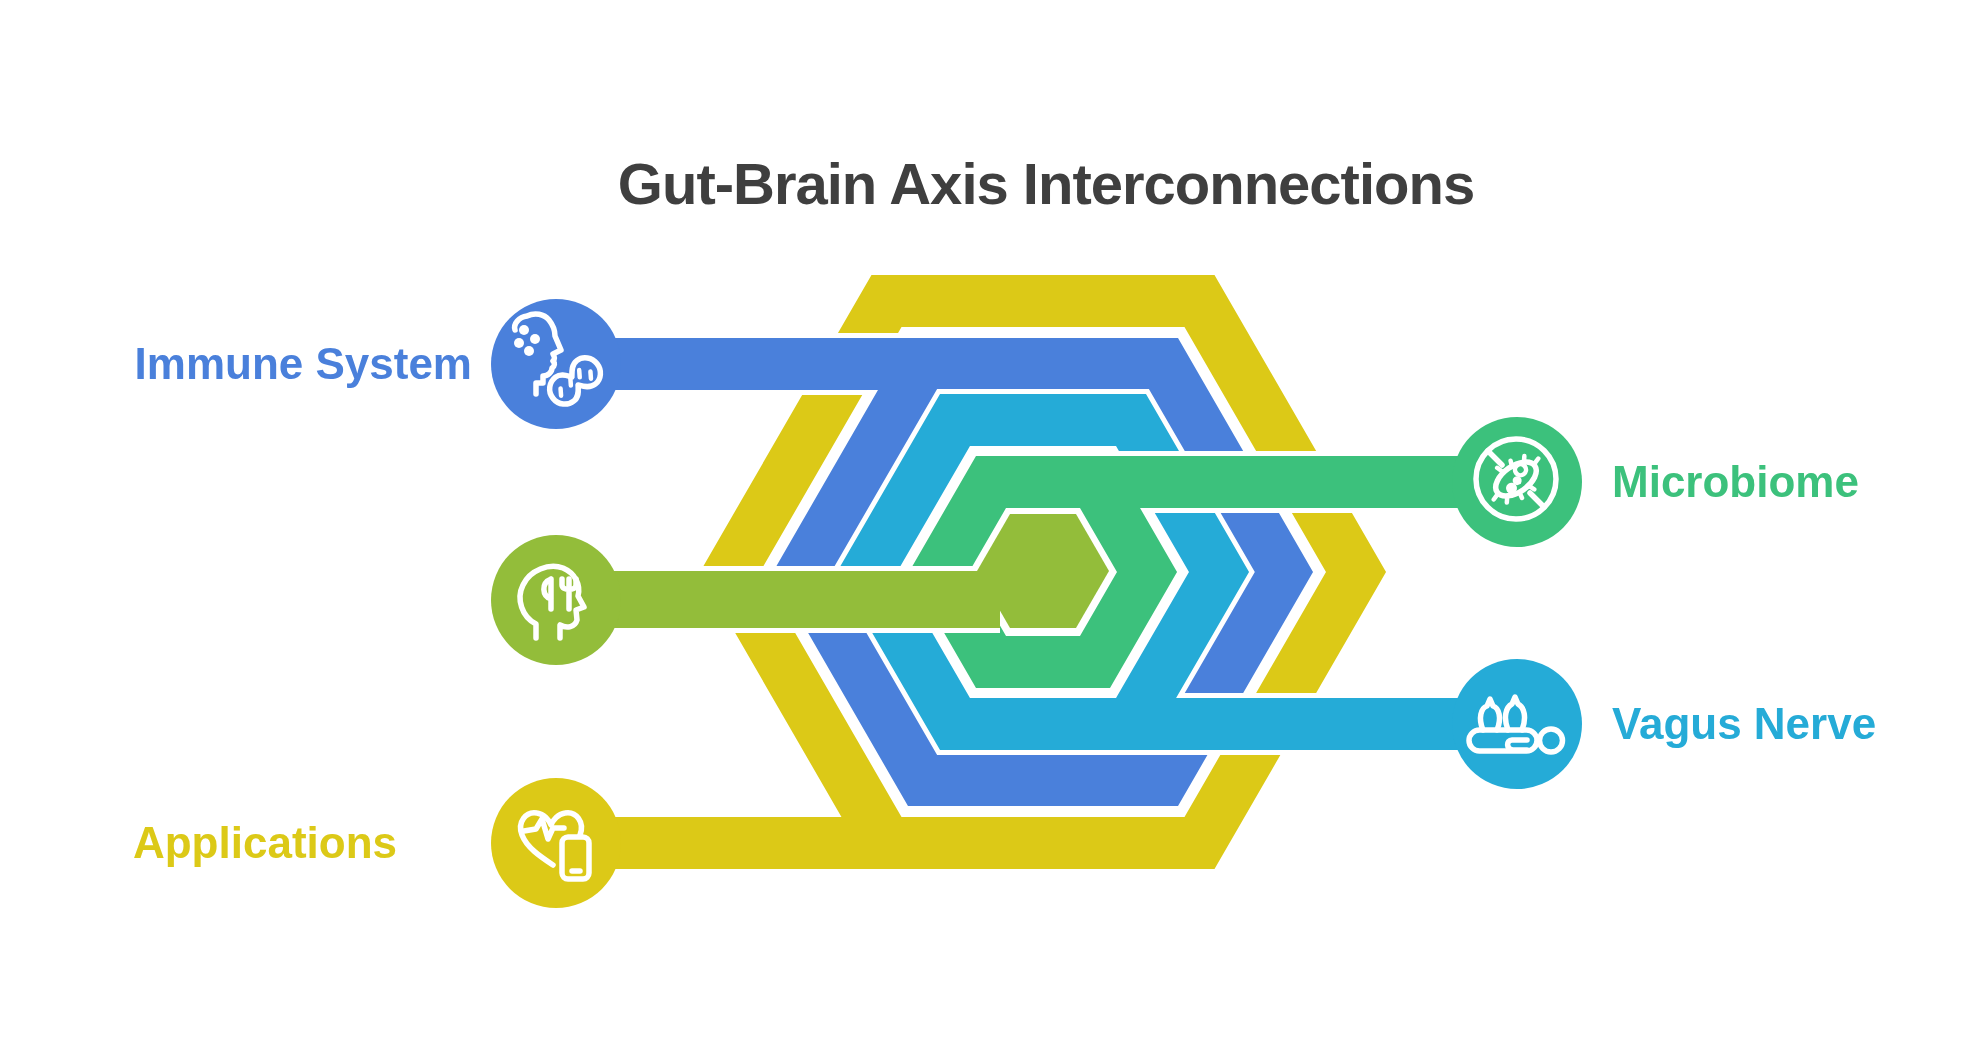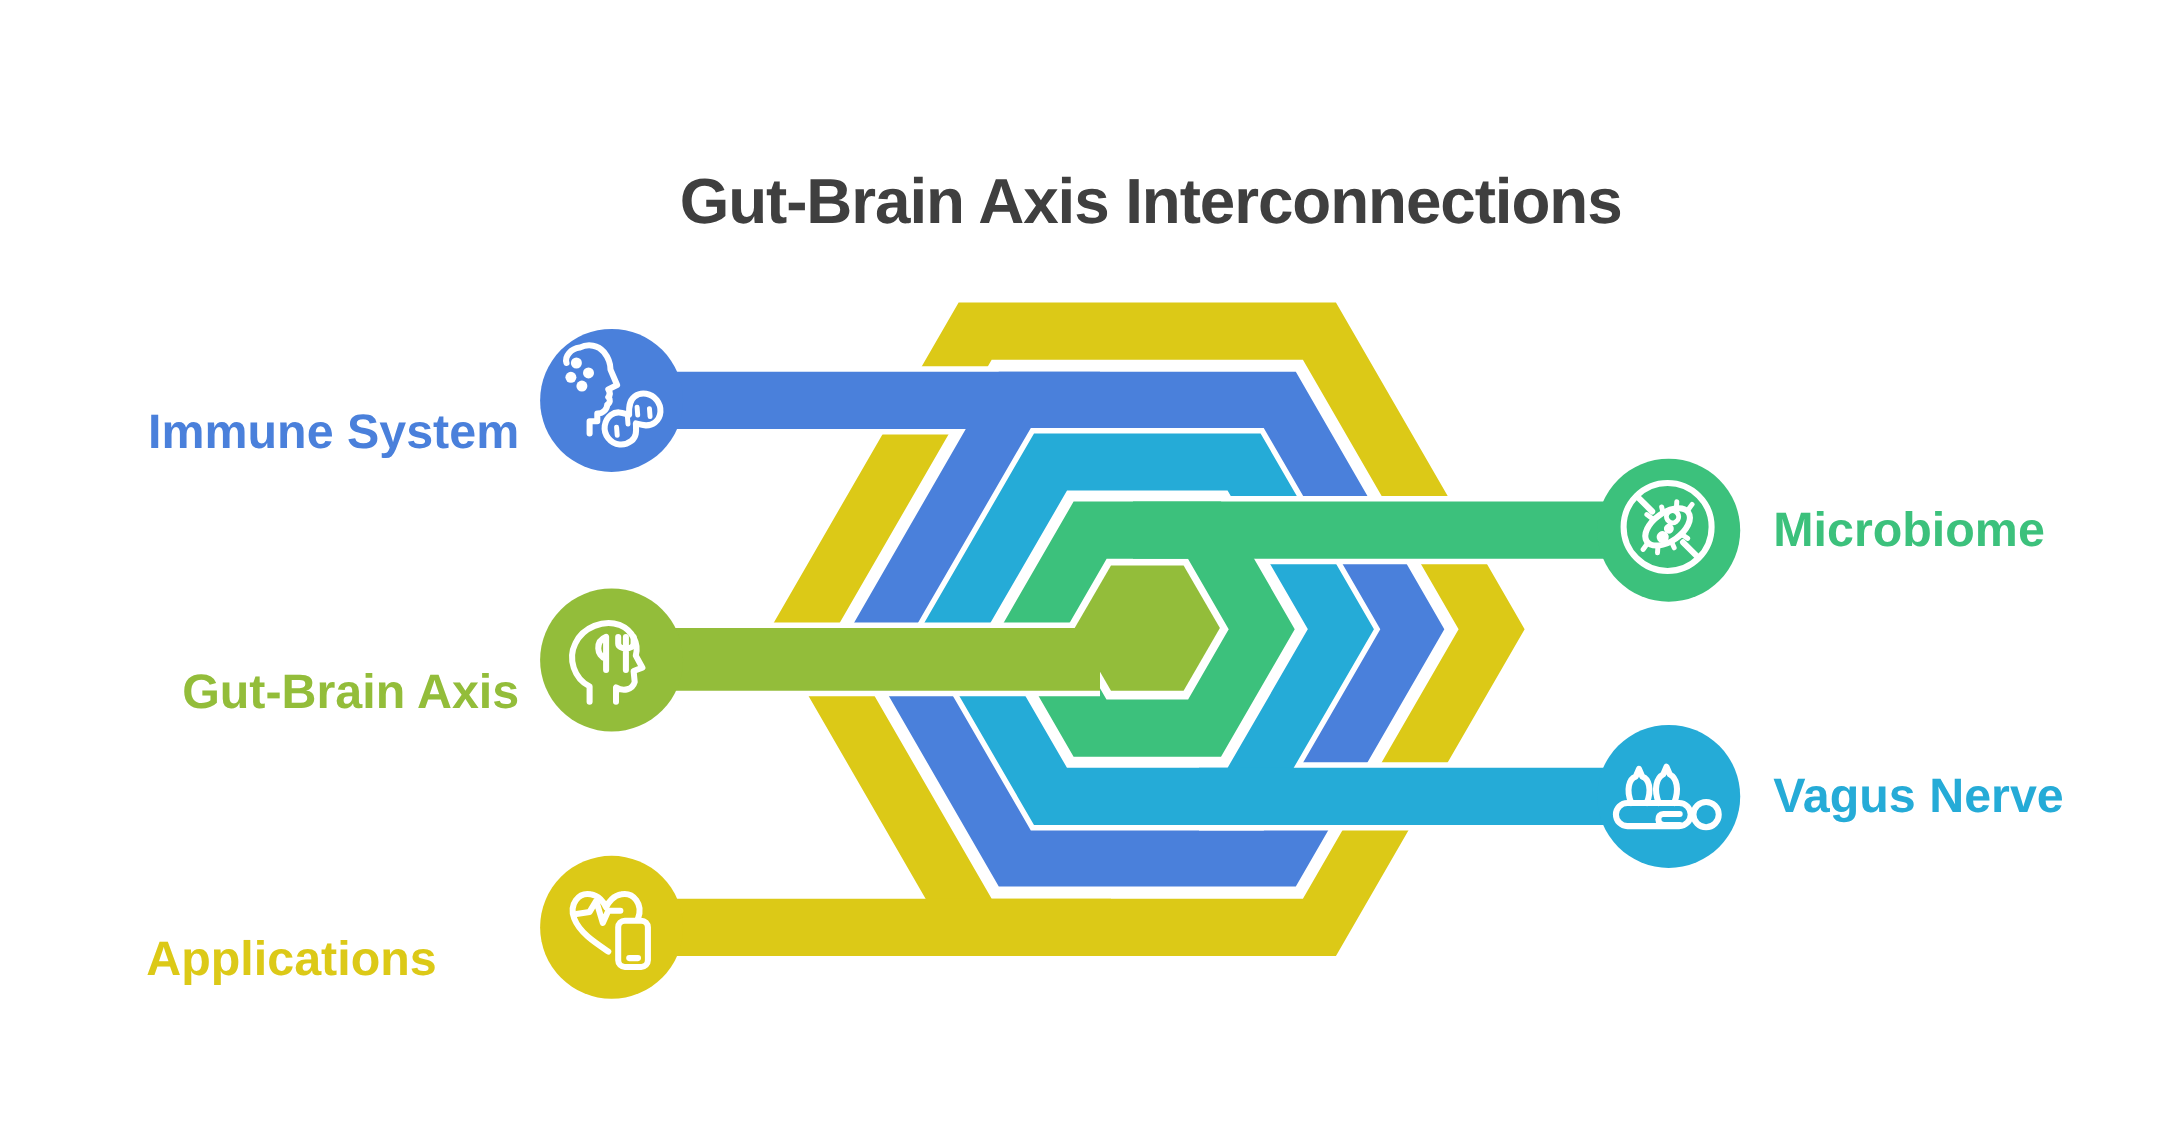--- a/index.html
+++ b/index.html
@@ -37,21 +37,21 @@
   .ic{fill:none; stroke:var(--icon); stroke-width:5.5;
       stroke-linecap:round; stroke-linejoin:round;}
   .ic-thin{fill:none; stroke:var(--icon); stroke-width:4.5;
       stroke-linecap:round; stroke-linejoin:round;}
   .ic-fill{fill:var(--icon); stroke:none;}
   .ic-screen-yellow{fill:var(--yellow); stroke:var(--icon); stroke-width:5.5;
       stroke-linejoin:round;}
   
   .label{position:absolute; transform:translateY(-50%);
          font-size:44px; font-weight:bold; white-space:nowrap;}
-  .label.right-align{text-align:left;margin-top:29px;}
+  .label.right-align{text-align:left;}
   .c-blue{color:var(--blue);} .c-olive{color:var(--olive);}
   .c-yellow{color:var(--yellow);} .c-emerald{color:var(--emerald);}
   .c-cyan{color:var(--cyan);}
 </style>
 </head>
 <body>
 
 <div class="stage">
 
   <div class="title">Gut-Brain Axis Interconnections</div>
@@ -143,18 +143,17 @@
     <svg viewBox="0 0 130 130">
       <rect class="ic" x="17" y="71" width="68" height="21" rx="10.5"></rect>
       <circle class="ic" cx="99" cy="81.5" r="11.5"></circle>
       <path class="ic" d="M75,81 L60,81 C54,81 54,91 61,91 L75,91"></path>
       <path class="ic" d="M31,71 C26,59 29,49 35,47 L38,40 L41,47 C47,49 50,59 45,71"></path>
       <path class="ic" d="M56,71 C51,58 54,48 60,45 L63,38 L66,45 C72,48 75,58 70,71"></path>
     </svg>
   </div>
 
   <div class="label right-align c-blue" style="right:1513px; top:364px;">Immune System</div>
-  <div class="label right-align c-olive" style="right:1513px; top:601px;">Gut-Brain Axis</div>
   <div class="label right-align c-yellow" style="right:1588px; top:843px;">Applications</div>
   <div class="label c-cyan" style="left:1612px; top:724px;">Vagus Nerve</div>
   <div class="label c-emerald" style="left:1612px; top:482px;">Microbiome</div>
 
 </div>
 
 </body></html>

